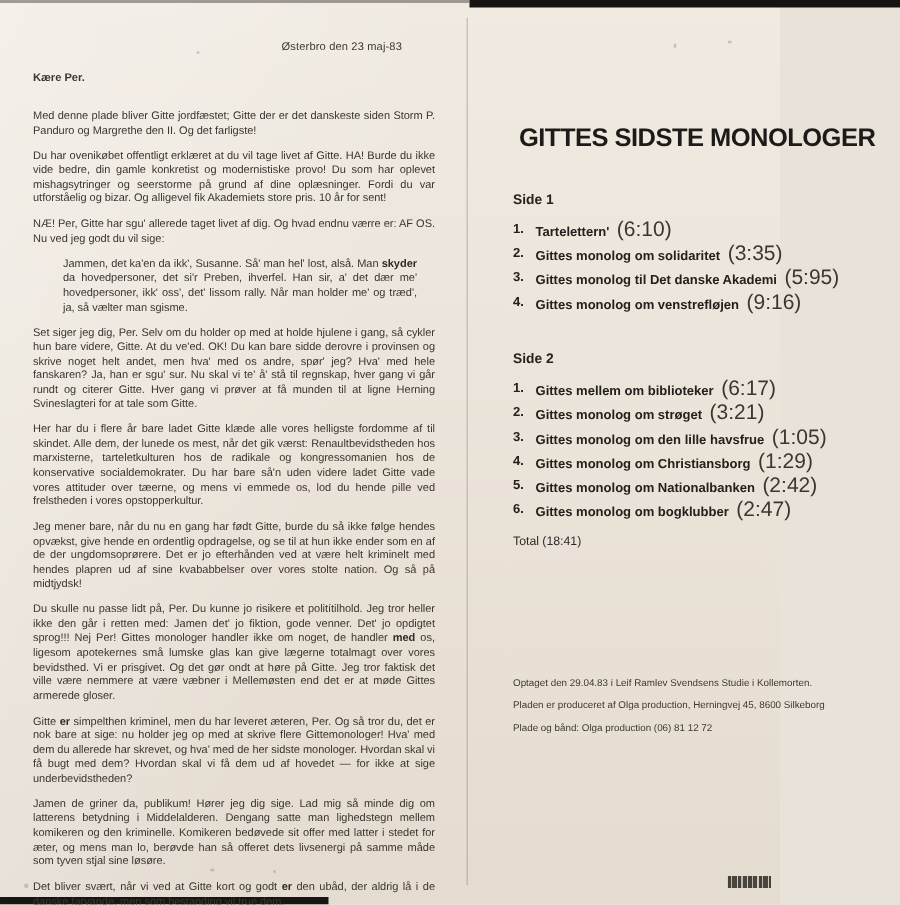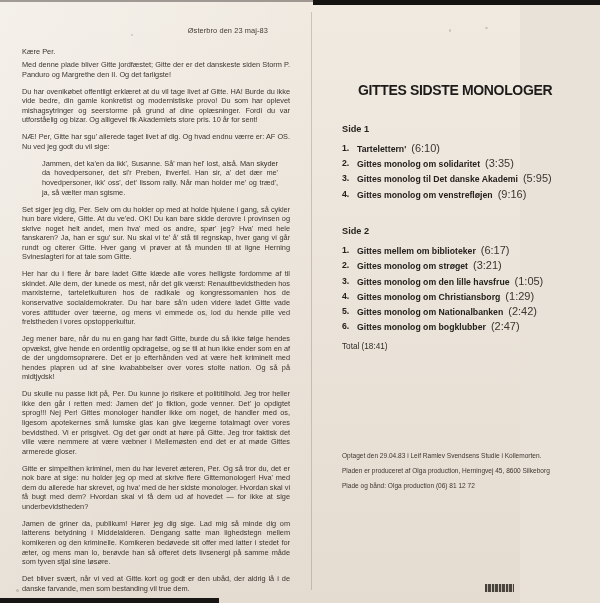--- a/index.html
+++ b/index.html
@@ -73,49 +73,50 @@
     text-align: right;
     font-size: 7.4px;
     color: #403a34;
     letter-spacing: 0.1px;
     margin: 0 0 12px 0;
     padding-right: 22px;
   }
   .salutation {
     font-size: 7.4px;
     color: #3b3530;
-    margin: 0 0 4px 0;
+    margin: 0 0 16px 0;
+    font-weight: bold;
   }
   .para {
     font-size: 7.35px;
     line-height: 9.55px;
     color: #3b3530;
     margin: 0 0 7.5px 0;
     text-align: justify;
     letter-spacing: -0.02px;
   }
   .para.indented {
     margin-left: 20px;
     width: 236px;
   }
-  .para b { font-weight: 400; color: #2e2a26; }
+  .para b { font-weight: 700; color: #2e2a26; }
 
   
   #liner {
     position: absolute;
     left: 342px;
     top: 82px;
     width: 248px;
   }
   #album-title {
-    font-size: 14px;
+    font-size: 17px;
     font-weight: 700;
     color: #1d1b19;
     letter-spacing: -0.35px;
-    margin: 0 0 26px 16px;
+    margin: 0 0 26px 4px;
     white-space: nowrap;
   }
   .side-heading {
     font-size: 9.2px;
     font-weight: 700;
     color: #26231f;
     margin: 0 0 9px 0;
   }
   ol.tracks {
     list-style: none;
@@ -133,21 +134,21 @@
   }
   ol.tracks li .num {
     position: absolute;
     left: 0;
     top: 0;
     font-weight: 700;
   }
   ol.tracks li .dur {
     font-weight: 400;
     color: #3a3632;
-    font-size: 11px;
+    font-size: 14px;
     padding-left: 5px;
     white-space: nowrap;
   }
   .total {
     font-size: 8.2px;
     font-weight: 400;
     color: #2e2b27;
     margin: 0;
   }
   #side2-block { margin-top: 25px; }

